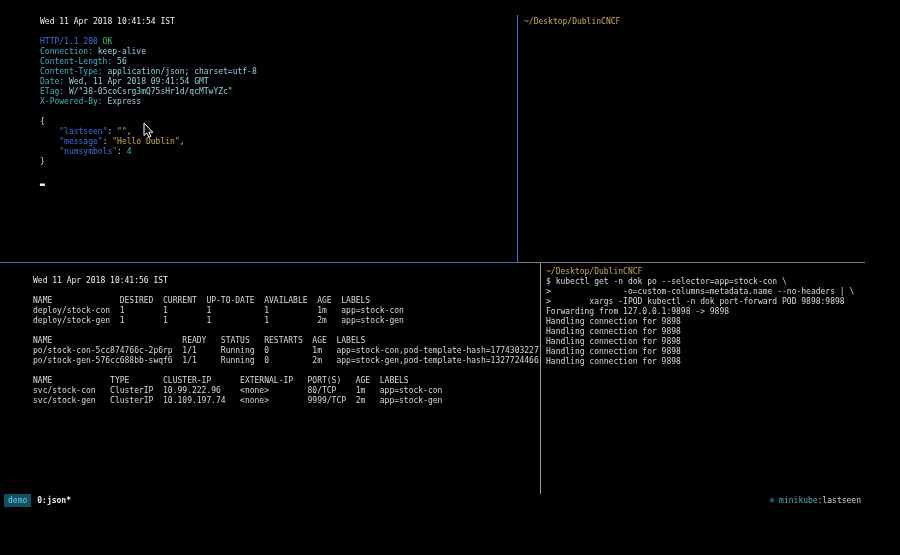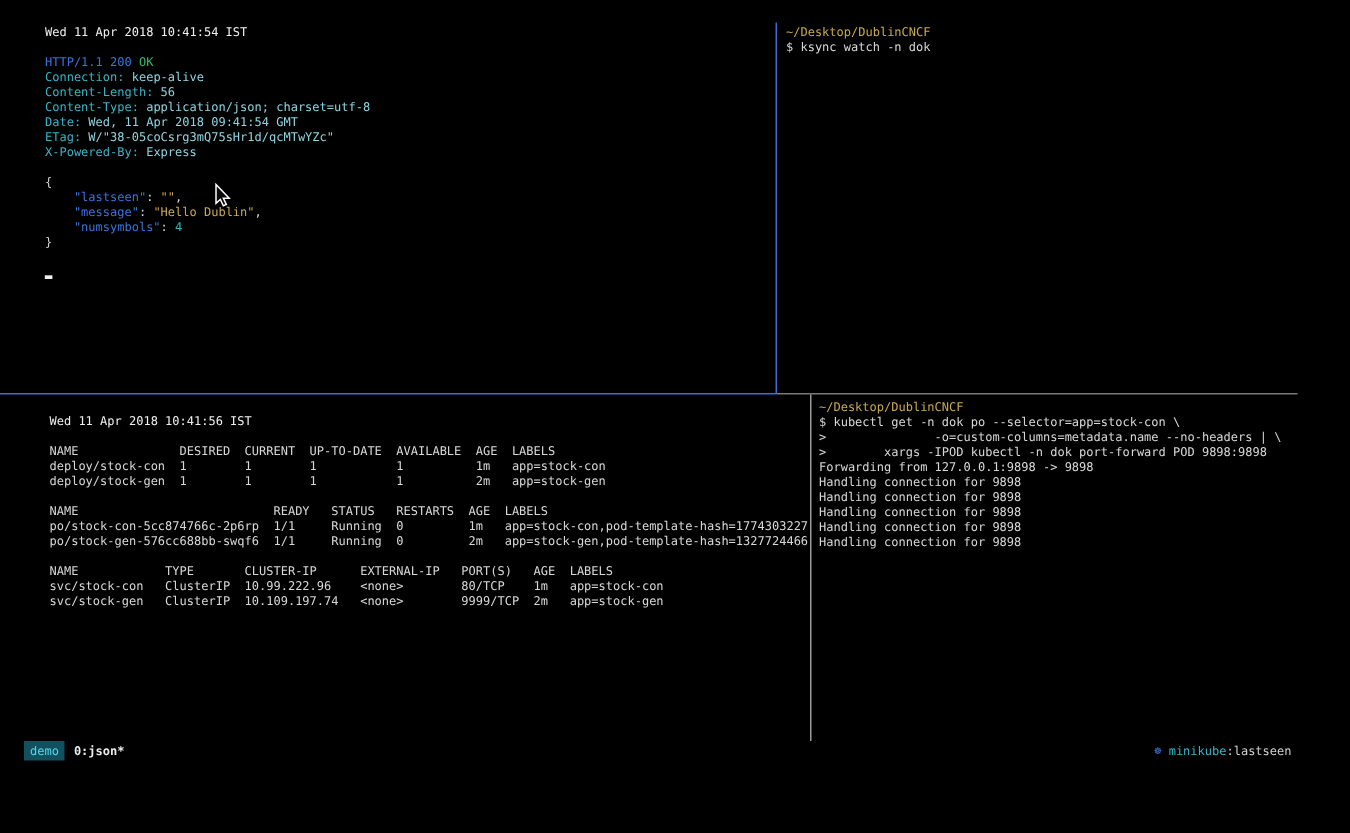--- a/index.html
+++ b/index.html
@@ -9,55 +9,55 @@
   .titlebar {position:absolute; left:0; top:0; width:900px; height:14px;
              background:linear-gradient(#414141,#2c2c2c); border-bottom:1px solid #151515;}
   .lights {position:absolute; left:9px; top:3px; display:flex; gap:5px;}
   .light {width:7px; height:7px; border-radius:50%; display:inline-block;}
   .title {position:absolute; left:0; right:0; top:0; height:14px; text-align:center;
           font-family:"Liberation Sans", sans-serif; font-size:9px; line-height:15px; color:#c2c2c2;}
 
   
   .pane {position:absolute; font-family:"DejaVu Sans Mono", monospace; font-size:8px;
          line-height:10px; color:#d8d8d8; white-space:pre; overflow:hidden;}
-  #pane-tl {left:0;   top:15px;  width:517px; height:247px; padding:2px 0 0 30px;}
+  #pane-tl {left:0;   top:15px;  width:517px; height:247px; padding:2px 0 0 40px;}
   #pane-tr {left:518px; top:15px; width:346px; height:247px; padding:2px 0 0 6px;}
   #pane-bl {left:0;   top:272px; width:540px; height:230px; padding:4px 0 0 33px;}
   #pane-br {left:541px; top:263px; width:323px; height:230px; padding:4px 0 0 5px;}
   .line {height:10px;}
 
   
   .border {position:absolute;}
   #vb-top   {left:517px; top:15px;  width:1px; height:247px; background:#3d6bd8;}
   #hb-left  {left:0;     top:262px; width:518px; height:1px; background:#3d6bd8;}
   #hb-right {left:518px; top:262px; width:347px; height:1px; background:#7a7a7a;}
   #vb-bottom{left:540px; top:263px; width:1px; height:231px; background:#9a9a9a;}
 
   
   .statusbar {position:absolute; left:0; top:494px; width:865px; height:13px;
               font-family:"DejaVu Sans Mono", monospace; font-size:8px; line-height:13px;
               display:flex; align-items:center; background:#000;}
-  .session {background:#11505e; color:#52d8ec; padding:0 4px; margin-left:16px;}
+  .session {background:#11505e; color:#52d8ec; padding:0 4px; margin-left:4px;}
   .window-label {color:#ececec; font-weight:bold; margin-left:6px;}
   .right {margin-left:auto; padding-right:4px;}
   .k8s-icon {color:#3b78e7;}
   .host {color:#38b3c6;}
   .suffix {color:#d0d0d0;}
 
   
   .cursor {position:absolute; left:143px; top:122px; width:11px; height:16px;}
 </style>
 </head>
 <body>
 
 <div class="screen">
 
 
   <div class="pane" id="pane-tl"><div class="line"><span style="color: rgb(240, 240, 240);">Wed 11 Apr 2018 10:41:54 IST</span></div><div class="line">&nbsp;</div><div class="line"><span style="color: rgb(59, 114, 216);">HTTP/1.1 200</span><span style="color: rgb(53, 185, 102);"> OK</span></div><div class="line"><span style="color: rgb(56, 179, 198);">Connection:</span><span style="color: rgb(143, 211, 222);"> keep-alive</span></div><div class="line"><span style="color: rgb(56, 179, 198);">Content-Length:</span><span style="color: rgb(143, 211, 222);"> 56</span></div><div class="line"><span style="color: rgb(56, 179, 198);">Content-Type:</span><span style="color: rgb(143, 211, 222);"> application/json; charset=utf-8</span></div><div class="line"><span style="color: rgb(56, 179, 198);">Date:</span><span style="color: rgb(143, 211, 222);"> Wed, 11 Apr 2018 09:41:54 GMT</span></div><div class="line"><span style="color: rgb(56, 179, 198);">ETag:</span><span style="color: rgb(143, 211, 222);"> W/"38-05coCsrg3mQ75sHr1d/qcMTwYZc"</span></div><div class="line"><span style="color: rgb(56, 179, 198);">X-Powered-By:</span><span style="color: rgb(143, 211, 222);"> Express</span></div><div class="line">&nbsp;</div><div class="line">{</div><div class="line"><span style="color: rgb(216, 216, 216);">    </span><span style="color: rgb(59, 114, 216);">"lastseen"</span><span style="color: rgb(216, 216, 216);">: </span><span style="color: rgb(201, 169, 77);">""</span><span style="color: rgb(216, 216, 216);">,</span></div><div class="line"><span style="color: rgb(216, 216, 216);">    </span><span style="color: rgb(59, 114, 216);">"message"</span><span style="color: rgb(216, 216, 216);">: </span><span style="color: rgb(201, 169, 77);">"Hello Dublin"</span><span style="color: rgb(216, 216, 216);">,</span></div><div class="line"><span style="color: rgb(216, 216, 216);">    </span><span style="color: rgb(59, 114, 216);">"numsymbols"</span><span style="color: rgb(216, 216, 216);">: </span><span style="color: rgb(56, 179, 198);">4</span></div><div class="line">}</div><div class="line">&nbsp;</div><div class="line"><span style="color: rgb(240, 240, 240);">▂</span></div></div>
-  <div class="pane" id="pane-tr"><div class="line"><span style="color: rgb(201, 169, 77);">~/Desktop/DublinCNCF</span></div><div class="line">$ ksync watch -n dok</div></div>
+  <div class="pane" id="pane-tr"><div class="line"><span style="color: rgb(201, 169, 77);">~/Desktop/DublinCNCF</span></div></div>
   <div class="pane" id="pane-bl"><div class="line"><span style="color: rgb(240, 240, 240);">Wed 11 Apr 2018 10:41:56 IST</span></div><div class="line">&nbsp;</div><div class="line">NAME              DESIRED  CURRENT  UP-TO-DATE  AVAILABLE  AGE  LABELS</div><div class="line">deploy/stock-con  1        1        1           1          1m   app=stock-con</div><div class="line">deploy/stock-gen  1        1        1           1          2m   app=stock-gen</div><div class="line">&nbsp;</div><div class="line">NAME                           READY   STATUS   RESTARTS  AGE  LABELS</div><div class="line">po/stock-con-5cc874766c-2p6rp  1/1     Running  0         1m   app=stock-con,pod-template-hash=1774303227</div><div class="line">po/stock-gen-576cc688bb-swqf6  1/1     Running  0         2m   app=stock-gen,pod-template-hash=1327724466</div><div class="line">&nbsp;</div><div class="line">NAME            TYPE       CLUSTER-IP      EXTERNAL-IP   PORT(S)   AGE  LABELS</div><div class="line">svc/stock-con   ClusterIP  10.99.222.96    &lt;none&gt;        80/TCP    1m   app=stock-con</div><div class="line">svc/stock-gen   ClusterIP  10.109.197.74   &lt;none&gt;        9999/TCP  2m   app=stock-gen</div></div>
   <div class="pane" id="pane-br"><div class="line"><span style="color: rgb(201, 169, 77);">~/Desktop/DublinCNCF</span></div><div class="line">$ kubectl get -n dok po --selector=app=stock-con \</div><div class="line">&gt;               -o=custom-columns=metadata.name --no-headers | \</div><div class="line">&gt;        xargs -IPOD kubectl -n dok port-forward POD 9898:9898</div><div class="line">Forwarding from 127.0.0.1:9898 -&gt; 9898</div><div class="line">Handling connection for 9898</div><div class="line">Handling connection for 9898</div><div class="line">Handling connection for 9898</div><div class="line">Handling connection for 9898</div><div class="line">Handling connection for 9898</div></div>
 
   <div class="border" id="vb-top"></div>
   <div class="border" id="hb-left"></div>
   <div class="border" id="hb-right"></div>
   <div class="border" id="vb-bottom"></div>
 
   <div class="statusbar">
     <span class="session">demo</span>

